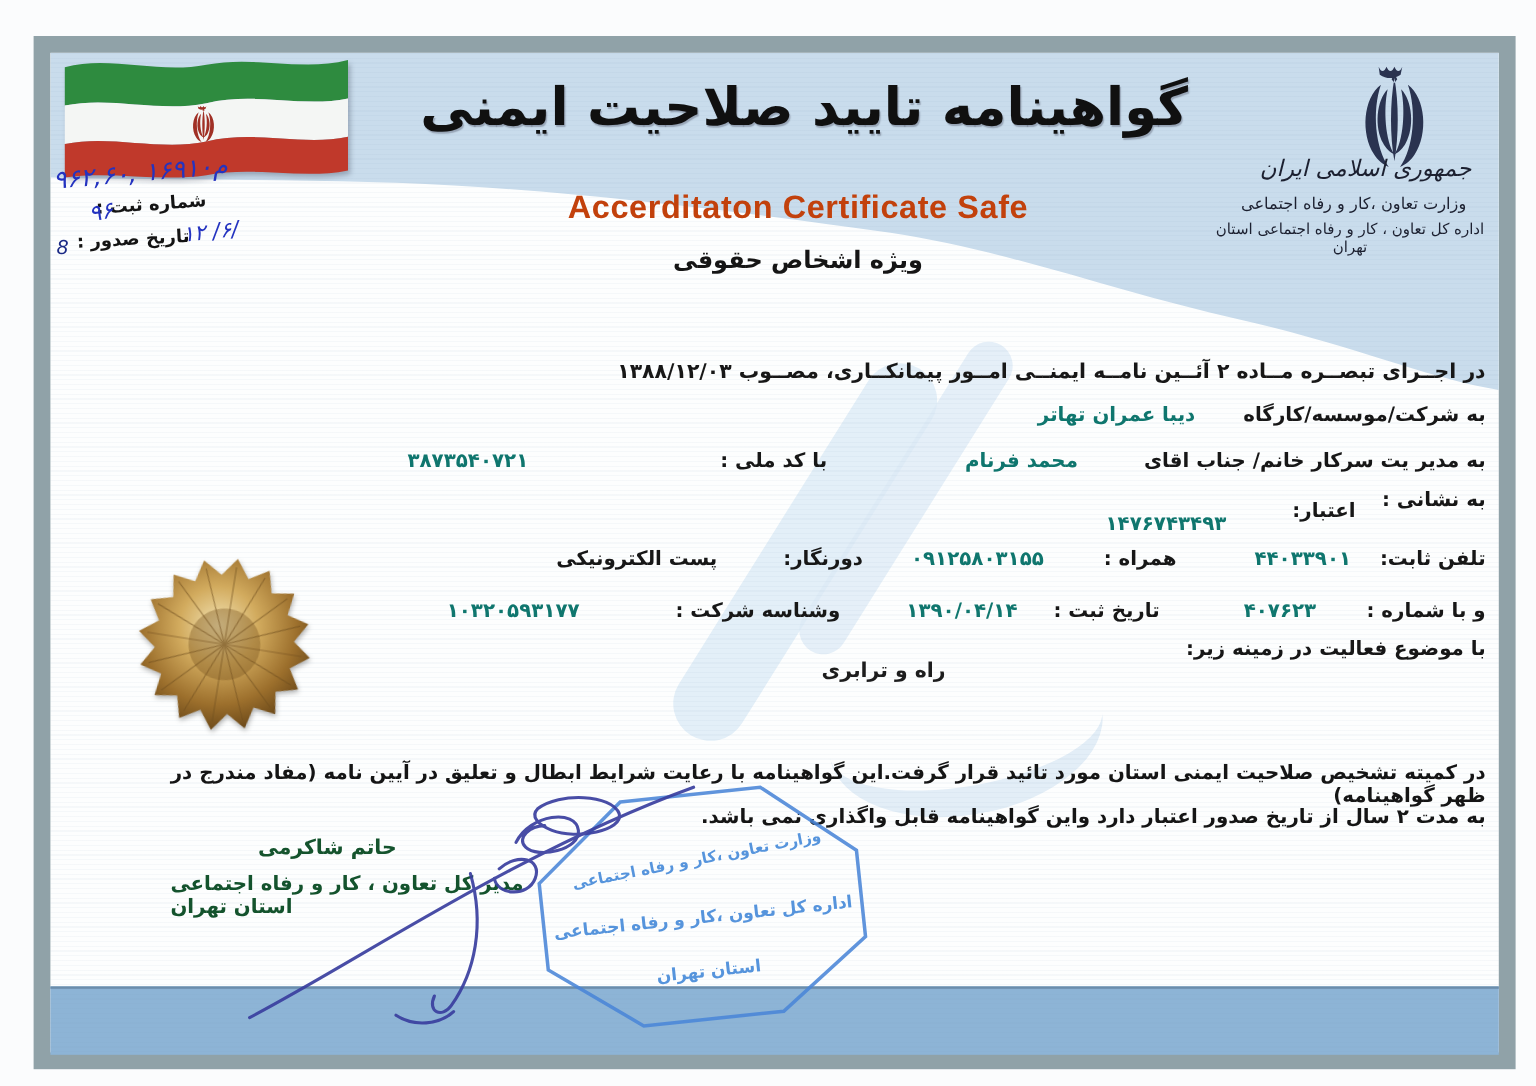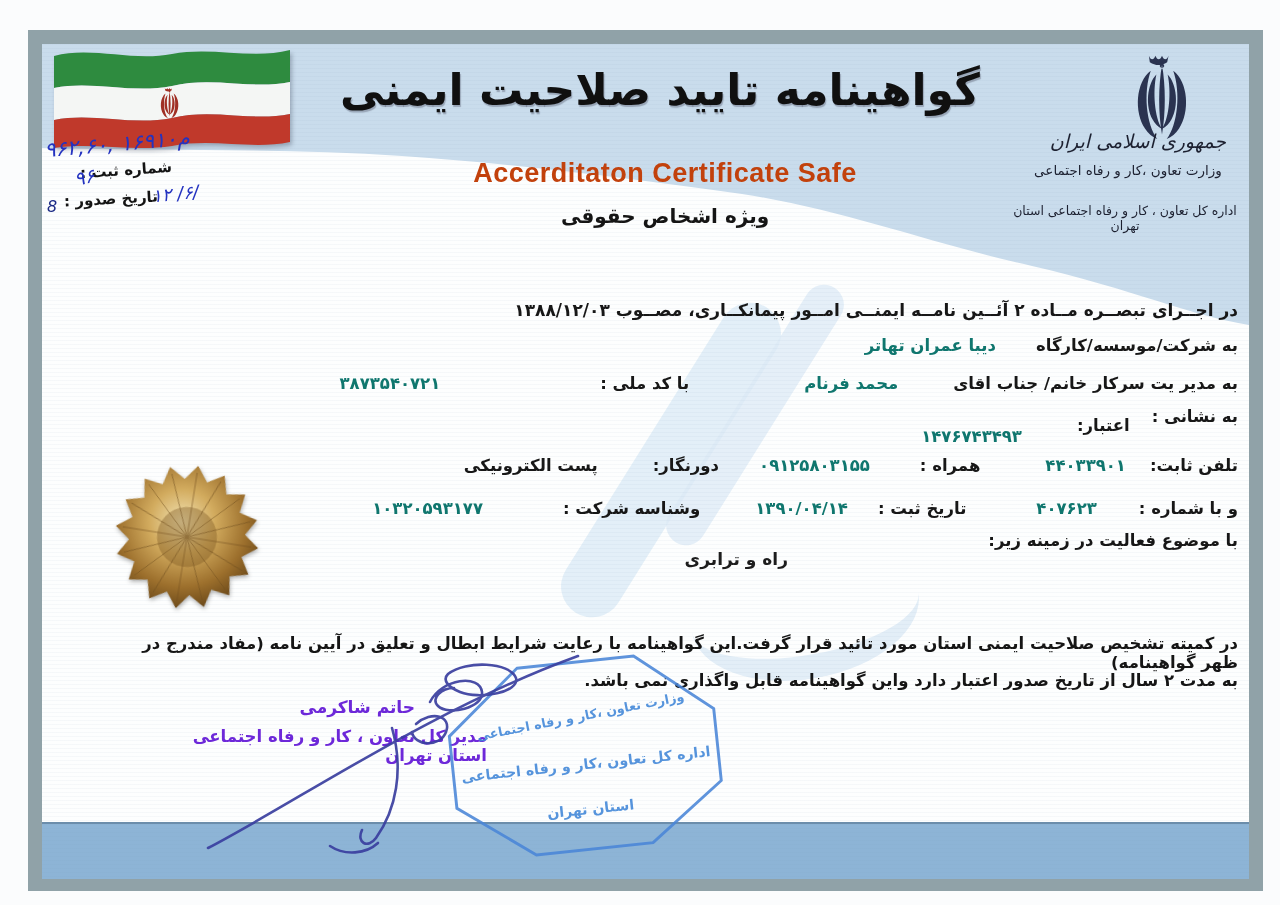--- a/index.html
+++ b/index.html
@@ -11,37 +11,37 @@
   .bottomband{position:absolute;left:42px;top:822px;width:1207px;height:55px;
               background:#8db4d6;border-top:2px solid #6b8dab;z-index:1;}
   .scanlines{position:absolute;left:42px;top:44px;width:1207px;height:833px;z-index:2;pointer-events:none;
              background:repeating-linear-gradient(180deg,rgba(120,150,180,.06) 0 1px,transparent 1px 4px);}
   .wm{position:absolute;z-index:1;opacity:.75;}
   .wm1{left:640px;top:280px;width:62px;height:360px;background:#d9e9f6;border-radius:40px;transform:rotate(32deg);}
   .wm2{left:735px;top:265px;width:40px;height:300px;background:#dceaf6;border-radius:30px;transform:rotate(32deg);}
   .wm3{left:690px;top:545px;width:230px;height:110px;border-bottom:24px solid #dbe9f5;border-radius:50%;transform:rotate(-10deg);}
   .hand{position:absolute;z-index:5;color:#2433c0;font-style:italic;direction:ltr;letter-spacing:1px;}
   .metalabel{position:absolute;z-index:5;font-weight:bold;color:#141414;font-size:15px;direction:rtl;}
-  .title{position:absolute;left:340px;top:64px;width:650px;text-align:left;z-index:5;
+  .title{position:absolute;left:340px;top:64px;width:650px;text-align:right;z-index:5;
          font-size:44px;font-weight:bold;color:#101010;direction:rtl;text-shadow:1px 2px 1px rgba(40,40,60,.3);}
   .title-en{position:absolute;left:340px;top:158px;width:650px;text-align:center;z-index:5;
             font-size:27px;font-weight:bold;color:#c2410c;letter-spacing:.5px;
             font-family:"Liberation Sans","DejaVu Sans",sans-serif;}
   .subtitle{position:absolute;left:340px;top:204px;width:650px;text-align:center;z-index:5;
             font-size:20px;font-weight:bold;color:#151515;direction:rtl;}
   .authority{position:absolute;z-index:5;direction:rtl;text-align:center;color:#1c2030;font-weight:normal;}
   .country{right:37px;top:130px;width:210px;font-size:19px;font-style:italic;}
   .ministry{right:37px;top:162px;width:230px;font-size:13.5px;}
-  .department{right:30px;top:183px;width:250px;font-size:12.5px;margin-top:20px;}
+  .department{right:30px;top:183px;width:250px;font-size:12.5px;}
   .row{position:absolute;left:205px;right:42px;z-index:5;direction:rtl;display:flex;align-items:baseline;
        color:#171717;font-size:16.5px;font-weight:bold;white-space:nowrap;}
   .row .val{font-weight:600;color:#0f766e;}
   .terms{position:absolute;left:110px;right:42px;z-index:5;direction:rtl;text-align:right;
          font-size:16.5px;font-weight:bold;color:#151515;}
-  .signer{position:absolute;z-index:5;direction:rtl;text-align:right;font-weight:bold;color:#6d28d9;}
+  .signer{position:absolute;z-index:5;direction:rtl;text-align:left;font-weight:bold;color:#14532d;}
   .svgabs{position:absolute;z-index:4;}
   .flagshadow{filter:drop-shadow(2px 3px 2px rgba(60,70,90,.35));}
   .sealshadow{filter:drop-shadow(1px 2px 2px rgba(0,0,0,.3));transform:rotate(9deg);}
   .stampsvg{z-index:6;}
   .sigsvg{z-index:7;pointer-events:none;}
 </style>
 </head>
 <body>
 
 <div id="page">

